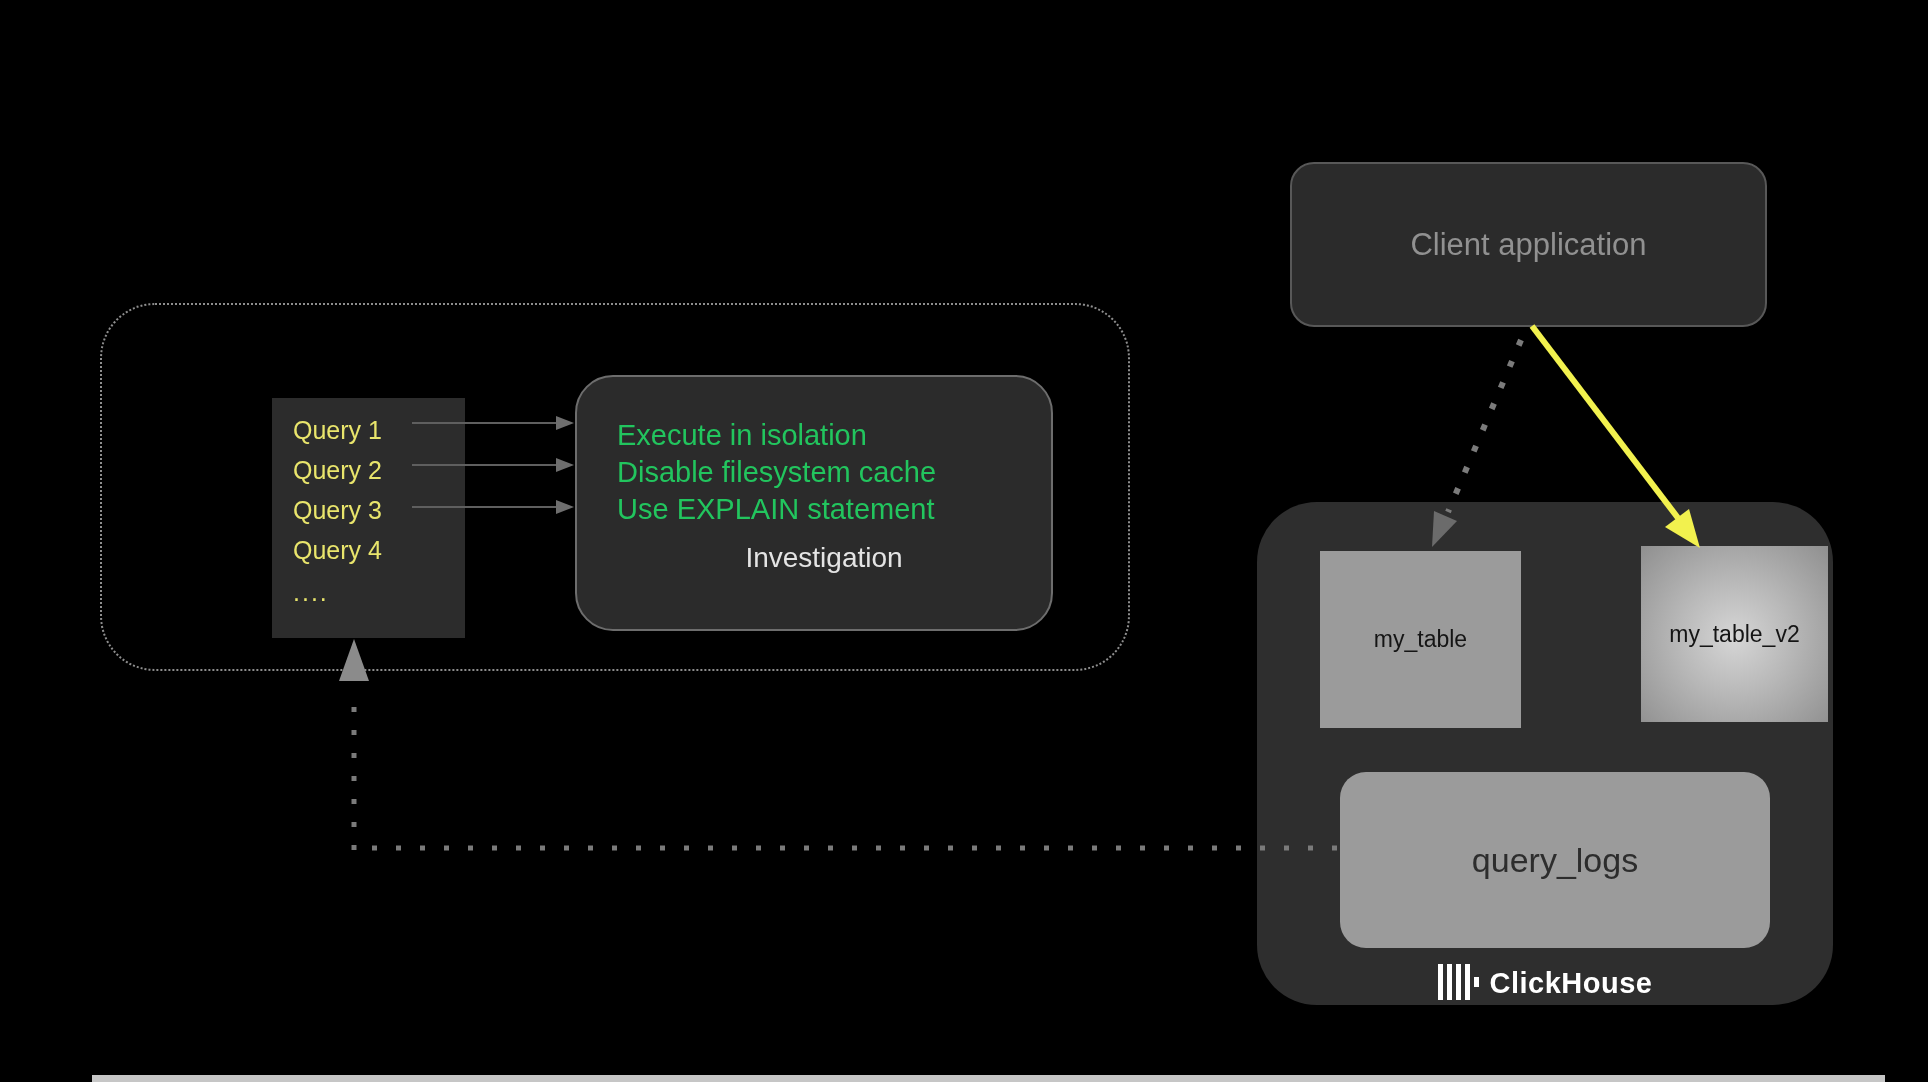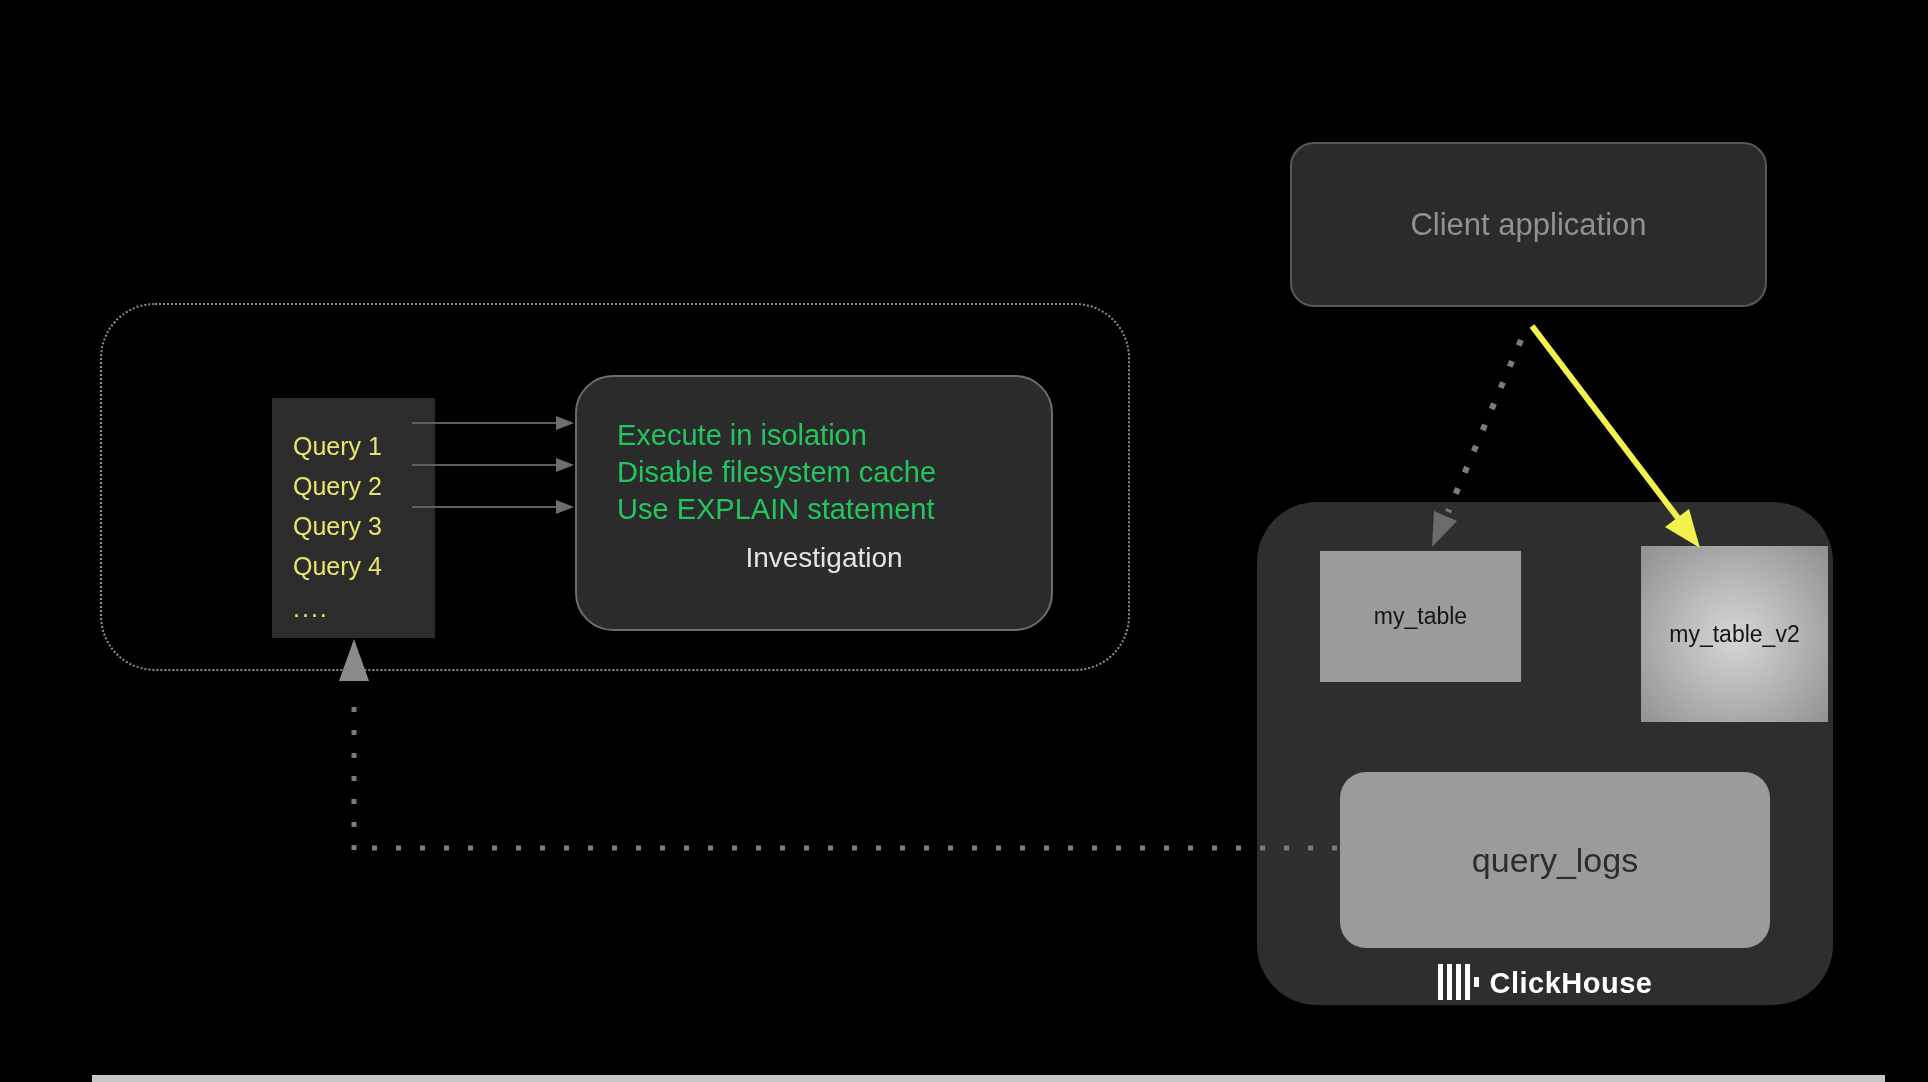--- a/index.html
+++ b/index.html
@@ -7,54 +7,54 @@
   .canvas{position:relative;width:1928px;height:1082px;background:#000;overflow:hidden;}
 
   
   .dotted-group{
     position:absolute;left:100px;top:303px;width:1030px;height:368px;
     border:2px dotted #8e8e8e;border-radius:55px;box-sizing:border-box;background:transparent;
   }
 
   
   .query-box{
-    position:absolute;left:272px;top:398px;width:163px;height:240px;
-    background:#2c2c2c;box-sizing:border-box;padding:28px 0 0 21px;
+    position:absolute;left:272px;top:398px;width:193px;height:240px;
+    background:#2c2c2c;box-sizing:border-box;padding:12px 0 0 21px;
   }
   .query-row{color:#e9e56c;font-size:25px;line-height:40px;white-space:nowrap;}
   .query-row.ellipsis{line-height:44px;letter-spacing:2px;}
 
   
   .investigation-box{
     position:absolute;left:575px;top:375px;width:478px;height:256px;
     background:#2b2b2b;border:2px solid #6d6d6d;border-radius:38px;
     box-sizing:border-box;padding:40px 20px 0 40px;
   }
   .inv-line{color:#22c55e;font-size:29px;line-height:37px;white-space:nowrap;}
   .inv-line.spaced{}
   .inv-caption{color:#e4e4e4;font-size:28px;text-align:center;margin-top:14px;}
 
   
   .client-box{
-    position:absolute;left:1290px;top:142px;width:477px;height:165px;
+    position:absolute;left:1290px;top:162px;width:477px;height:165px;
     background:#2b2b2b;border:2px solid #585858;border-radius:24px;
     box-sizing:border-box;display:flex;align-items:center;justify-content:center;
   }
   .client-box span{color:#919191;font-size:31px;}
 
   
   .ch-box{
     position:absolute;left:1257px;top:502px;width:576px;height:503px;
     background:#2e2e2e;border-radius:60px;
   }
   .table-sq{
     position:absolute;display:flex;align-items:center;justify-content:center;
     color:#151515;font-size:23px;
   }
-  .table-1{left:63px;top:49px;width:201px;height:131px;background:#9b9b9b;}
+  .table-1{left:63px;top:49px;width:201px;height:177px;background:#9b9b9b;}
   .table-2{left:352px;top:44px;width:187px;height:176px;
     background:radial-gradient(circle at 50% 52%, #d6d6d6 0%, #b9b9b9 42%, #8f8f8f 100%);margin-left:32px;}
   .logs-box{
     position:absolute;left:83px;top:270px;width:430px;height:176px;
     background:#9b9b9b;border-radius:26px;display:flex;align-items:center;justify-content:center;
     color:#2d2d2d;font-size:34px;
   }
   .brand-row{
     position:absolute;left:0;top:448px;width:576px;height:50px;
     display:flex;align-items:flex-end;justify-content:center;gap:11px;

